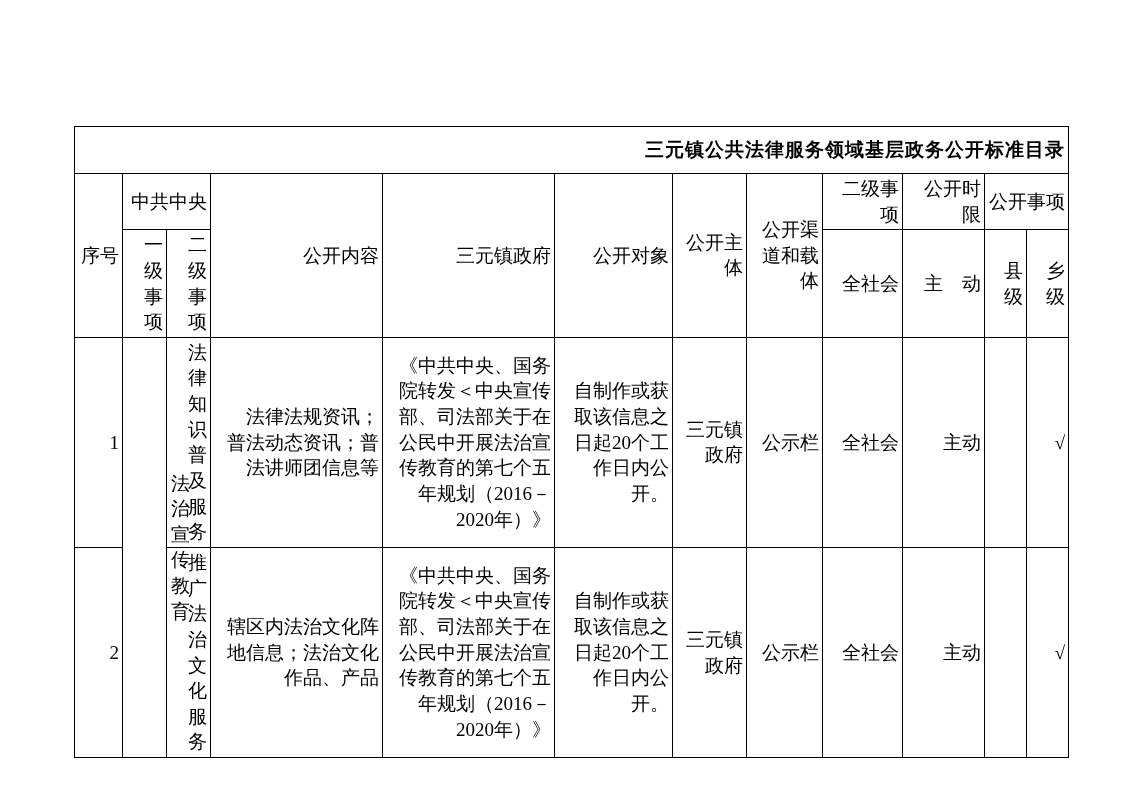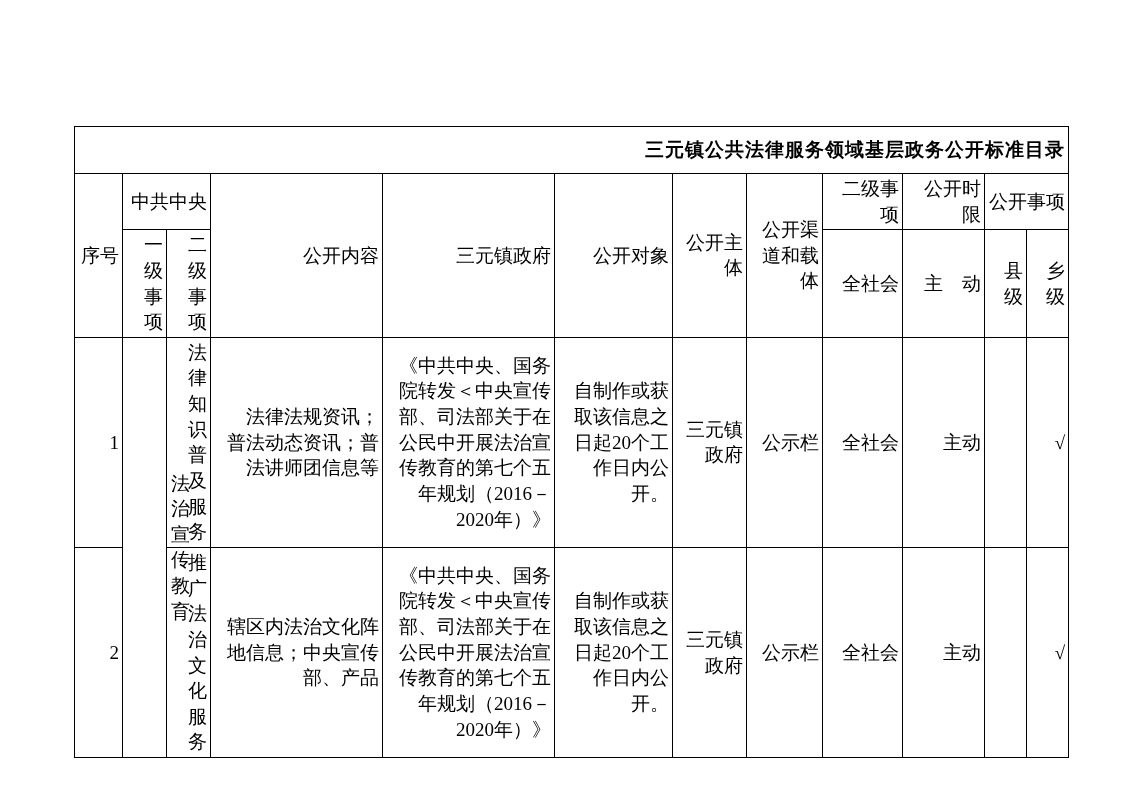--- a/index.html
+++ b/index.html
@@ -145,21 +145,21 @@
         <td>公示栏</td>
         <td>全社会</td>
         <td>主动</td>
         <td class="check"></td>
         <td class="check">√</td>
       </tr>
 
       <tr class="body-cell">
         <td class="idx">2</td>
         <td class="vert-2">推广法治文化服务</td>
-        <td class="body-left">辖区内法治文化阵地信息；中央宣传部、产品</td>
+        <td class="body-left">辖区内法治文化阵地信息；法治文化作品、产品</td>
         <td class="body-just">《中共中央、国务院转发＜中央宣传部、司法部关于在公民中开展法治宣传教育的第七个五年规划（2016－2020年）》</td>
         <td class="body-left">自制作或获取该信息之日起20个工作日内公开。</td>
         <td>三元镇政府</td>
         <td>公示栏</td>
         <td>全社会</td>
         <td>主动</td>
         <td class="check"></td>
         <td class="check">√</td>
       </tr>
     </tbody>

